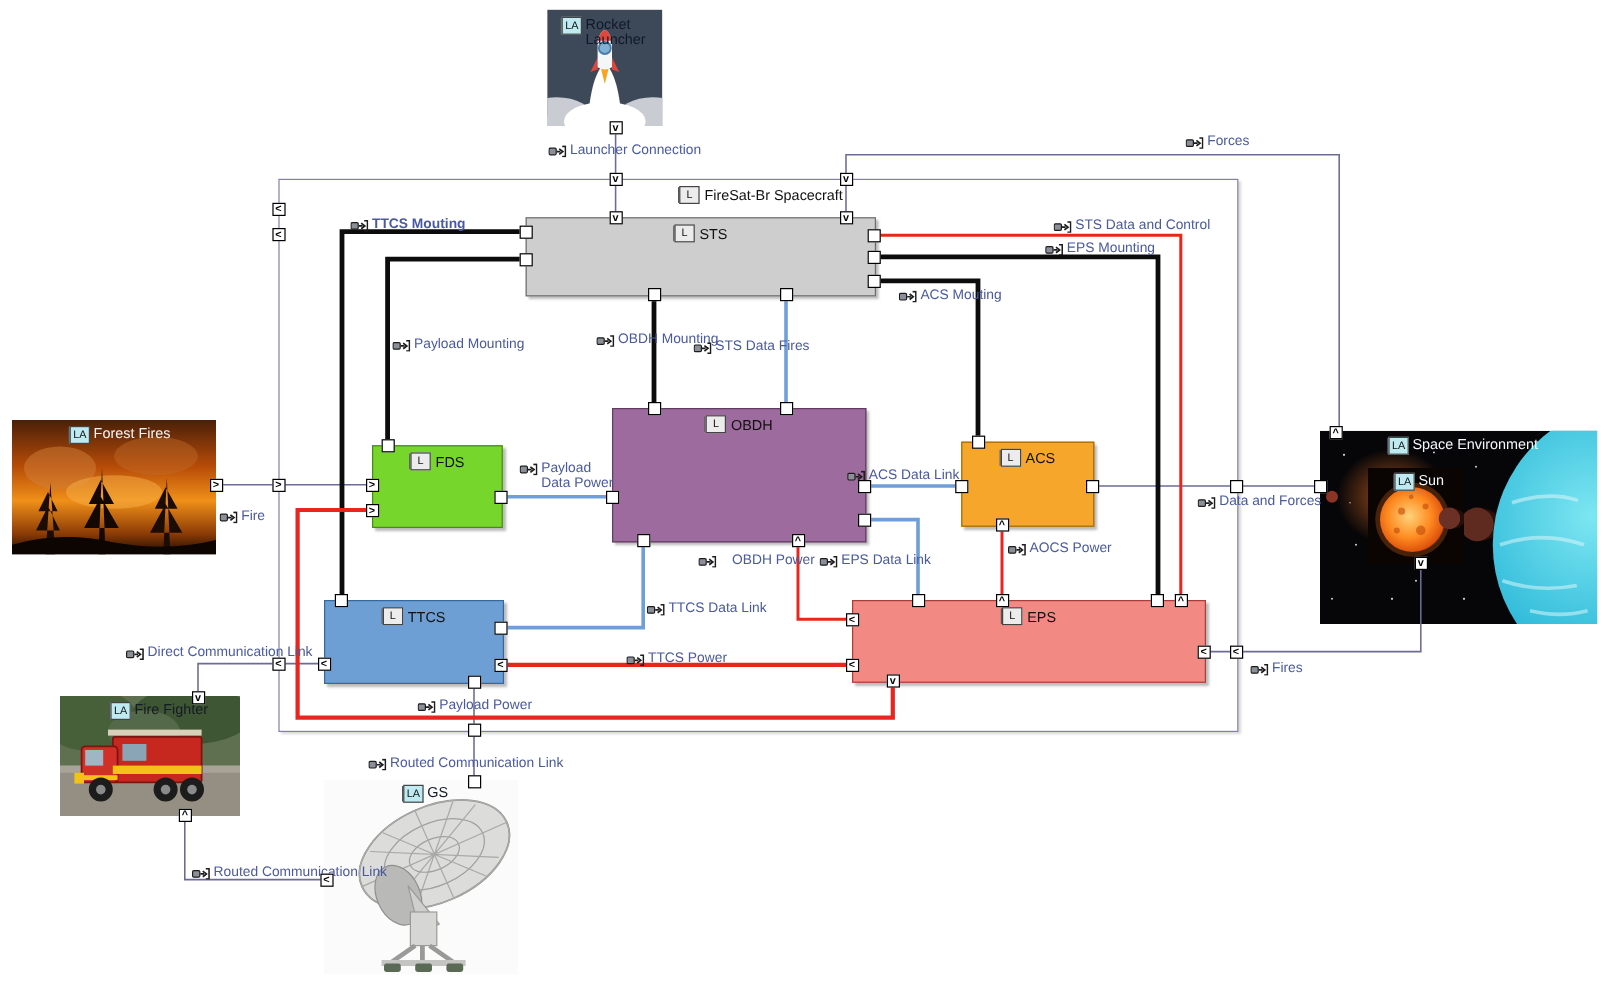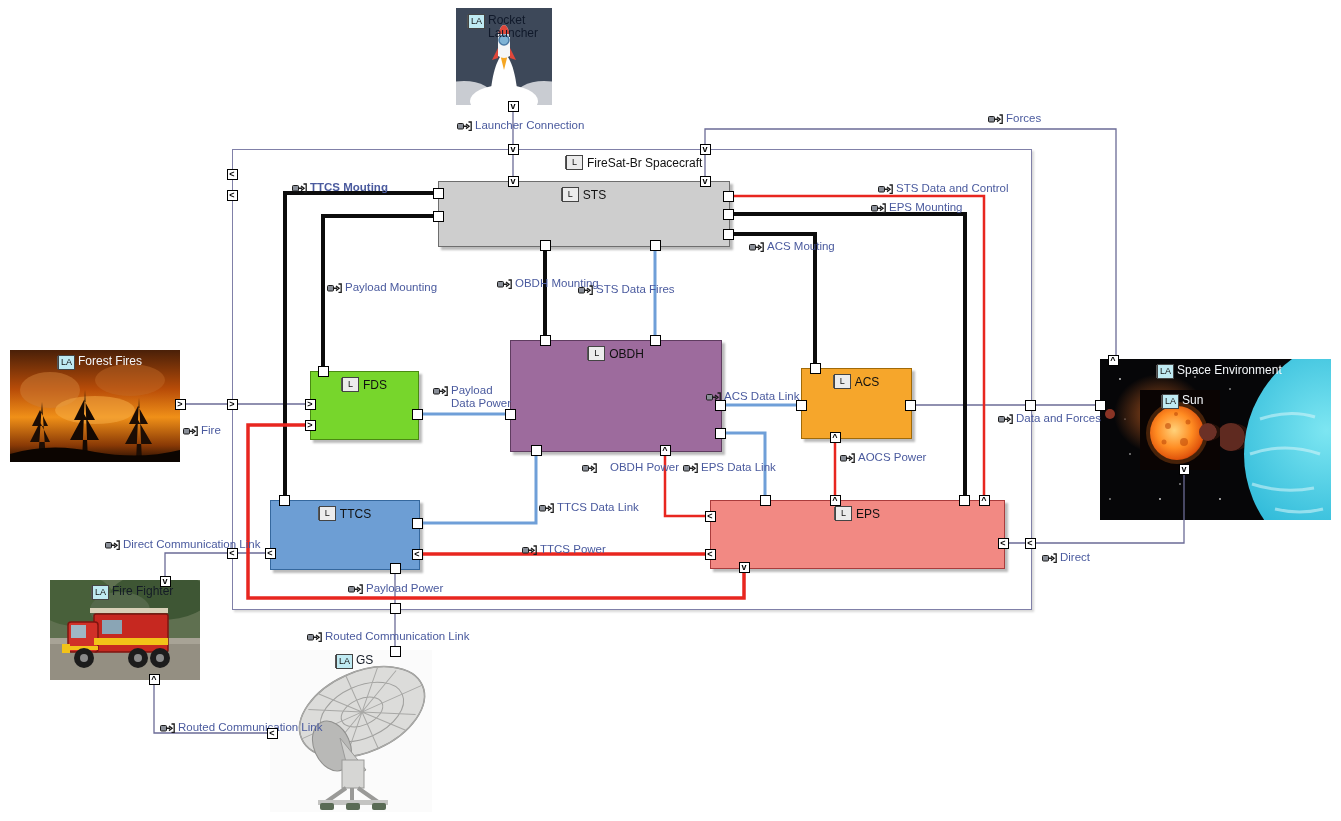--- a/index.html
+++ b/index.html
@@ -312,21 +312,21 @@
       </svg><span>Routed Communication Link</span></div>
     <div class="lbl" style="left: 998px; top: 412px;"><svg width="15" height="10" viewBox="0 0 15 10">
         <rect x="0.5" y="2.5" width="6" height="5.5" rx="1" fill="#8a8f98" stroke="#1c1c1c"></rect>
         <path d="M7,5.3 L10,5.3 M9,3 L12,5.3 L9,7.6" fill="none" stroke="#1c1c1c" stroke-width="1.4"></path>
         <path d="M11.5,1 L14.2,1 L14.2,9.5 L11.5,9.5" fill="none" stroke="#1c1c1c" stroke-width="1.3"></path>
       </svg><span>Data and Forces</span></div>
     <div class="lbl" style="left: 1042px; top: 551px;"><svg width="15" height="10" viewBox="0 0 15 10">
         <rect x="0.5" y="2.5" width="6" height="5.5" rx="1" fill="#8a8f98" stroke="#1c1c1c"></rect>
         <path d="M7,5.3 L10,5.3 M9,3 L12,5.3 L9,7.6" fill="none" stroke="#1c1c1c" stroke-width="1.4"></path>
         <path d="M11.5,1 L14.2,1 L14.2,9.5 L11.5,9.5" fill="none" stroke="#1c1c1c" stroke-width="1.3"></path>
-      </svg><span>Direct</span></div>
+      </svg><span>Fires</span></div>
     <div class="lbl" style="left: 292px; top: 181px; font-weight: bold;"><svg width="15" height="10" viewBox="0 0 15 10">
         <rect x="0.5" y="2.5" width="6" height="5.5" rx="1" fill="#8a8f98" stroke="#1c1c1c"></rect>
         <path d="M7,5.3 L10,5.3 M9,3 L12,5.3 L9,7.6" fill="none" stroke="#1c1c1c" stroke-width="1.4"></path>
         <path d="M11.5,1 L14.2,1 L14.2,9.5 L11.5,9.5" fill="none" stroke="#1c1c1c" stroke-width="1.3"></path>
       </svg><span>TTCS Mouting</span></div>
     <div class="lbl" style="left: 327px; top: 281px;"><svg width="15" height="10" viewBox="0 0 15 10">
         <rect x="0.5" y="2.5" width="6" height="5.5" rx="1" fill="#8a8f98" stroke="#1c1c1c"></rect>
         <path d="M7,5.3 L10,5.3 M9,3 L12,5.3 L9,7.6" fill="none" stroke="#1c1c1c" stroke-width="1.4"></path>
         <path d="M11.5,1 L14.2,1 L14.2,9.5 L11.5,9.5" fill="none" stroke="#1c1c1c" stroke-width="1.3"></path>
       </svg><span>Payload Mounting</span></div>

